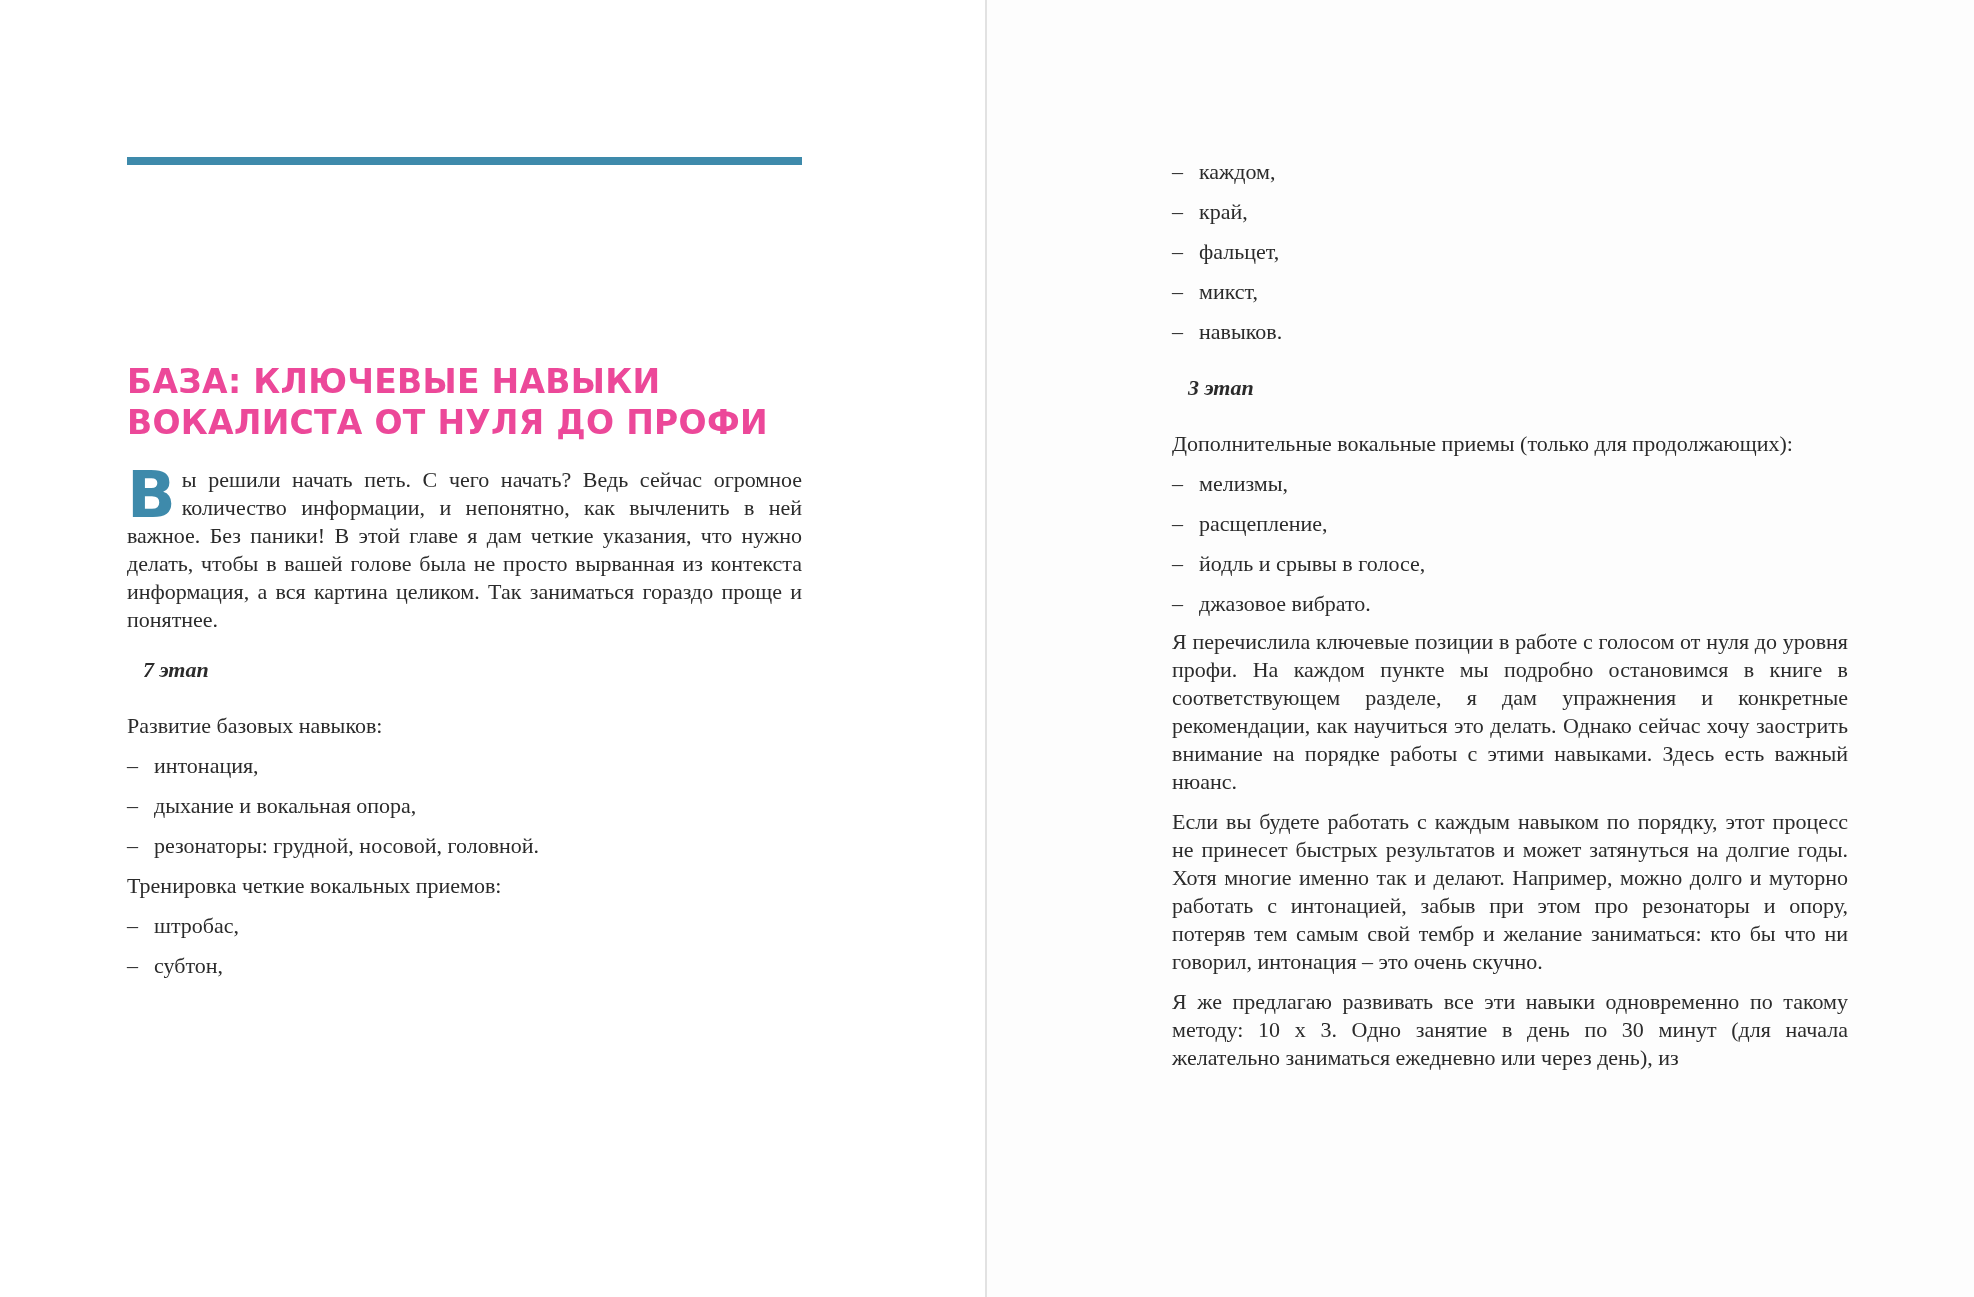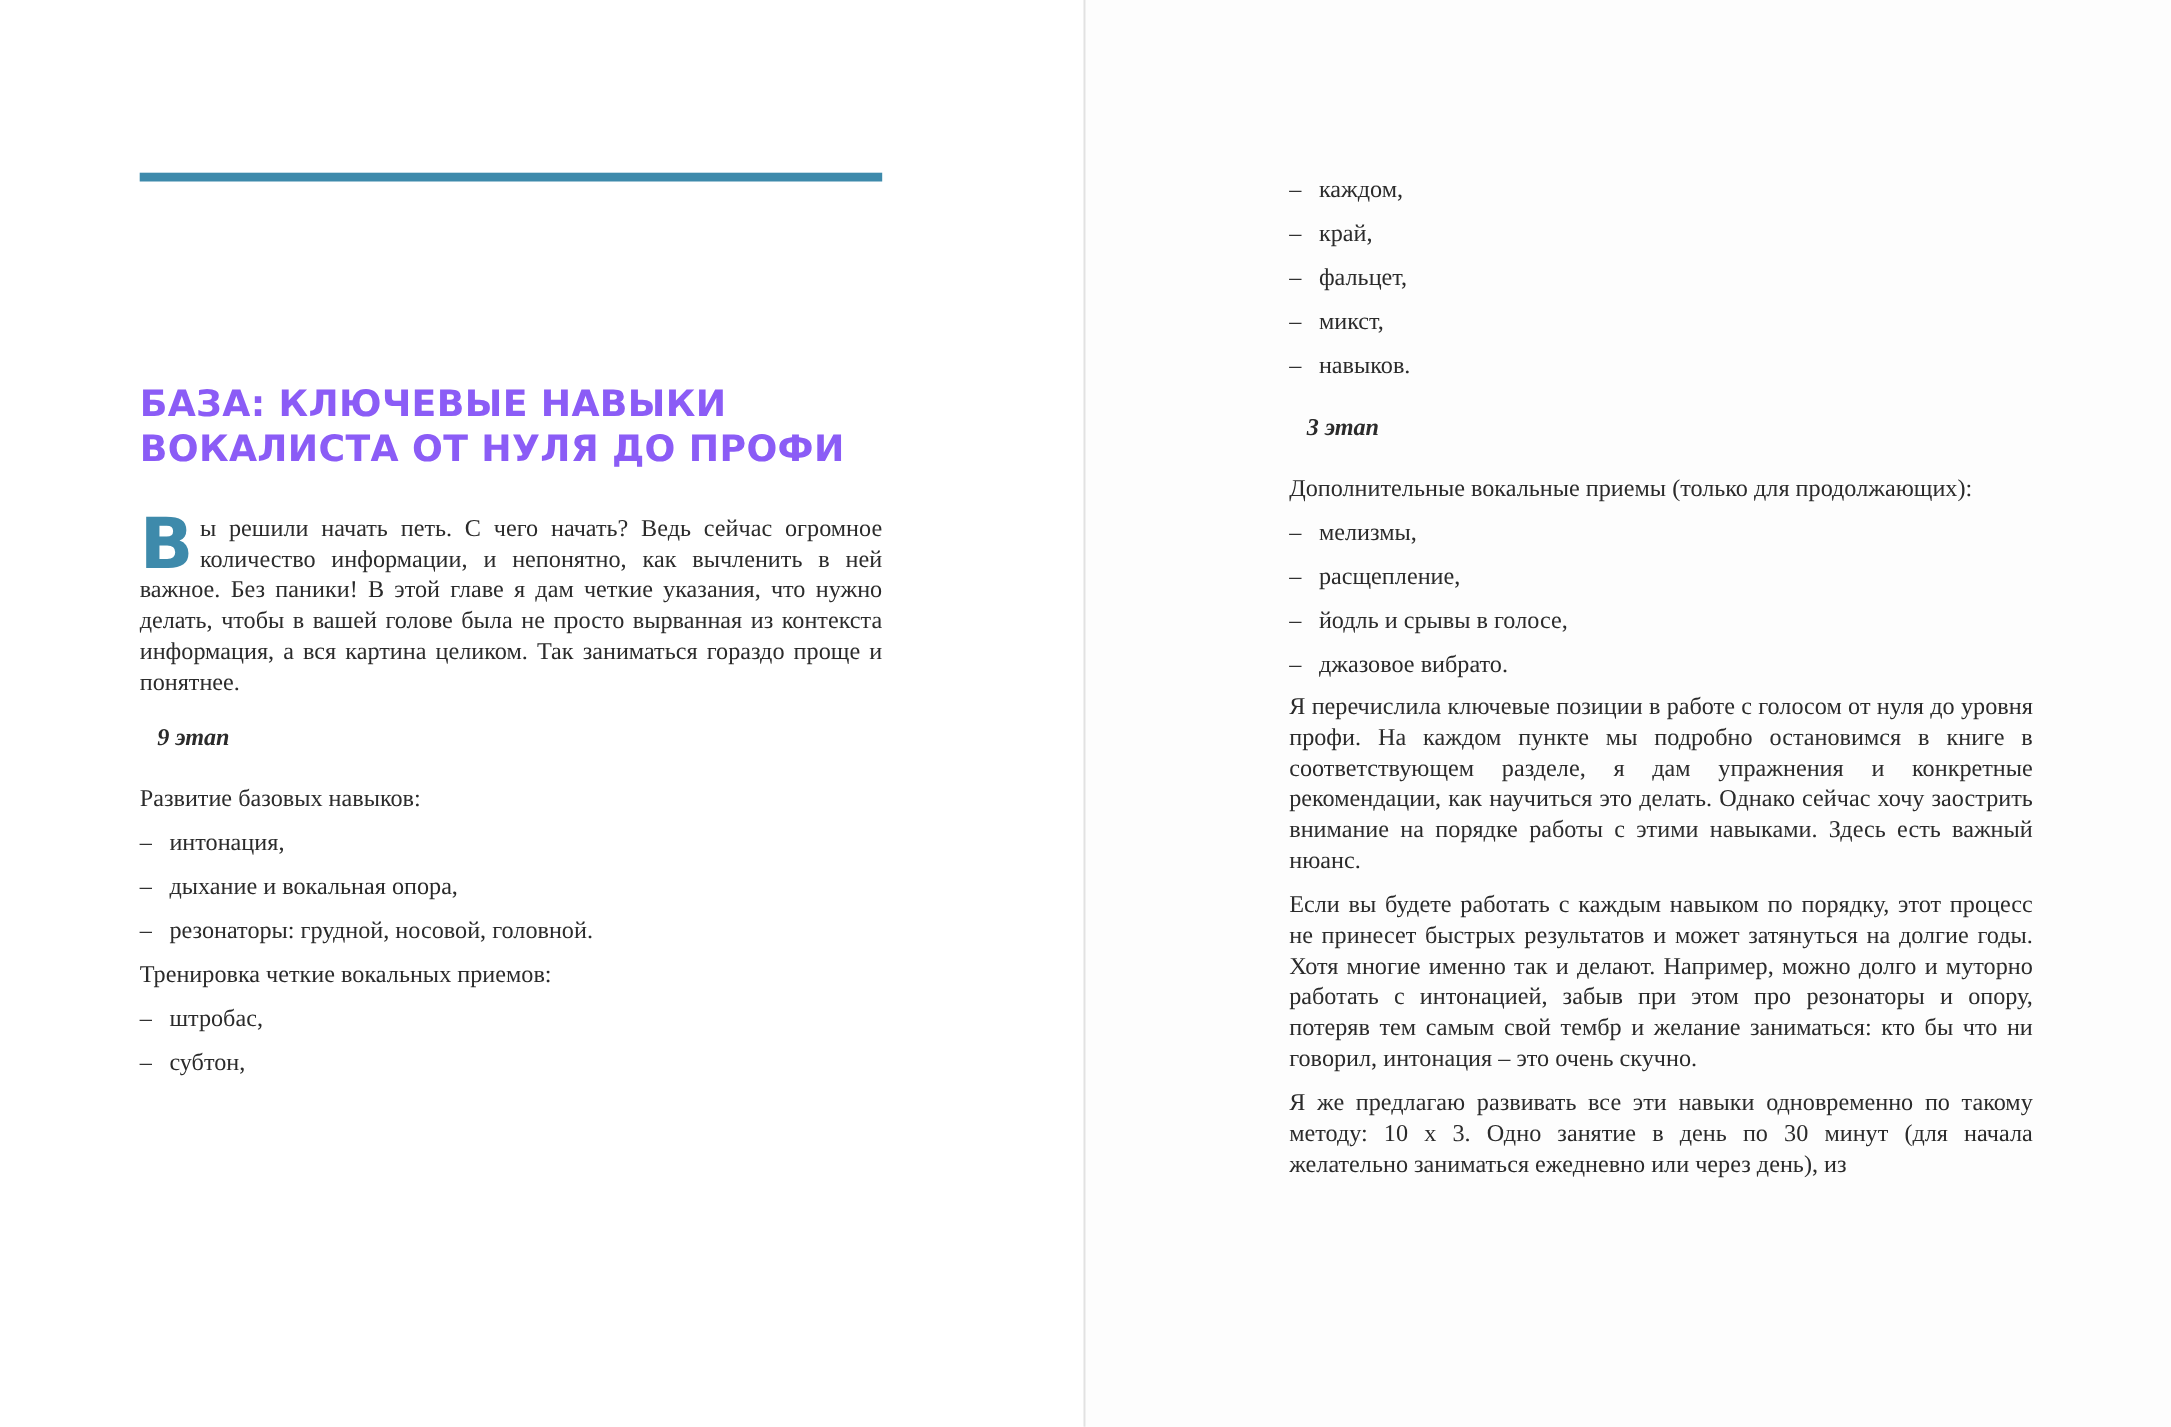--- a/index.html
+++ b/index.html
@@ -41,31 +41,31 @@
       margin: 4px 6px 0 0; padding: 0;
     }
     .first-para { margin-top: 0; }
   </style>
 </head>
 <body style="color: rgb(43, 43, 43);">
 
 <div class="page page-left">
   <div class="top-rule" style="background: rgb(62, 138, 171);"></div>
 
-  <h1 class="chapter-title" style="color: #8b5cf6;">
+  <h1 class="chapter-title" style="color: #ec4899; margin-top: 15px;">
     <span>База: ключевые навыки</span><br>
     <span>вокалиста от нуля до профи</span>
   </h1>
 
   <div class="col col-left">
     <p class="para first-para">
       <span class="dropcap" style="color: rgb(62, 138, 171);">В</span><span>ы решили начать петь. С чего начать? Ведь сейчас огромное количество информации, и непонятно, как вычленить в ней важное. Без паники! В этой главе я дам четкие указания, что нужно делать, чтобы в вашей голове была не просто вырванная из контекста информация, а вся картина целиком. Так заниматься гораздо проще и понятнее.</span>
     </p>
 
-    <div class="heading">9 этап</div>
+    <div class="heading">7 этап</div>
     <div class="lead">Развитие базовых навыков:</div>
     <ul>
       <li><span class="dash">–</span><span>интонация,</span></li>
       <li><span class="dash">–</span><span>дыхание и вокальная опора,</span></li>
       <li><span class="dash">–</span><span>резонаторы: грудной, носовой, головной.</span></li>
     </ul>
 
     <div class="lead">Тренировка четкие вокальных приемов:</div>
     <ul>
       <li><span class="dash">–</span><span>штробас,</span></li>

